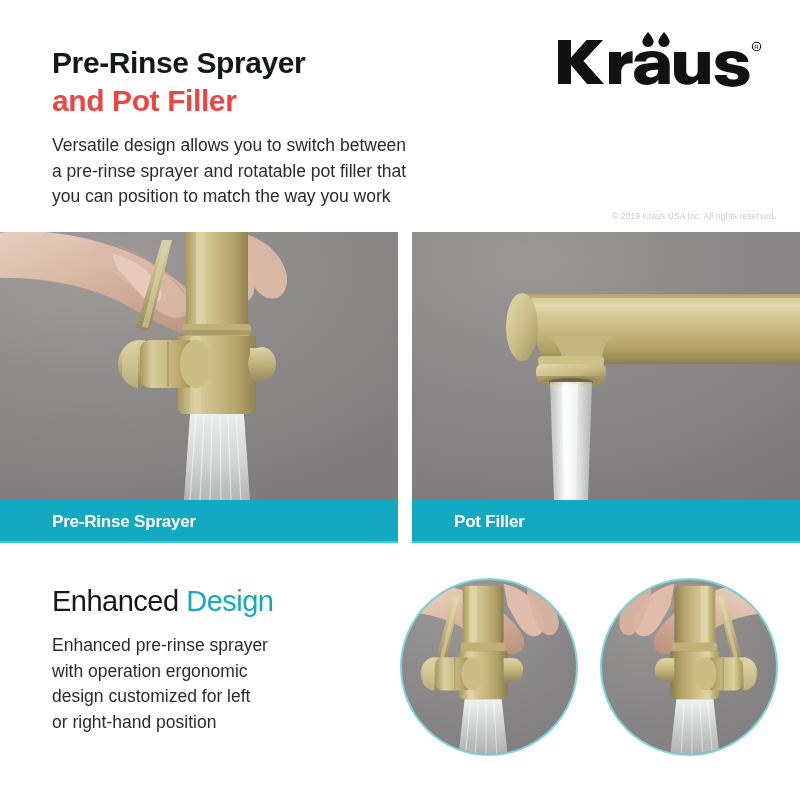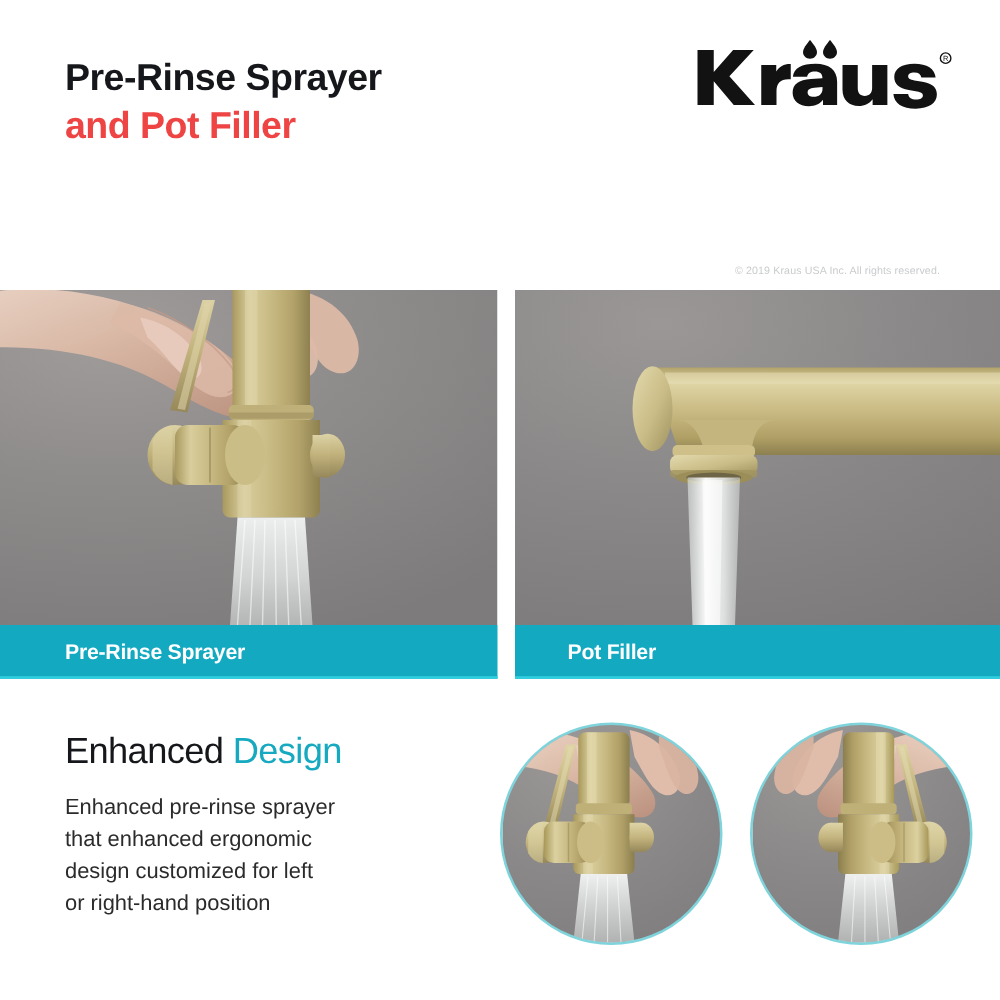--- a/index.html
+++ b/index.html
@@ -25,21 +25,21 @@
     position:absolute;left:52px;top:133px;width:460px;
     font-size:17.5px;line-height:25.5px;color:#2b2b2b;font-weight:400;
   }
   .subcopy span{display:block;}
 
   
   .logo{position:absolute;left:556px;top:30px;width:216px;height:62px;}
   .logo svg{display:block;}
 
   .copyright{
-    position:absolute;left:528px;top:211px;width:224px;text-align:right;
+    position:absolute;left:552px;top:211px;width:224px;text-align:right;
     font-size:8.5px;color:#c9cbcd;letter-spacing:.1px;white-space:nowrap;
   }
 
   
   .panels{position:absolute;left:0;top:232px;width:800px;height:268px;}
   .panel{position:absolute;top:0;height:268px;overflow:hidden;}
   .panel-left{left:0;width:398px;}
   .panel-right{left:412px;width:388px;}
   .photo-bg{position:absolute;inset:0;}
   .photo-bg.left{
@@ -87,20 +87,25 @@
 
 <div class="page">
 
   <div class="header">
 
     <div class="headline">
       <span class="l1">Pre-Rinse Sprayer</span>
       <span class="l2">and Pot Filler</span>
     </div>
 
+    <div class="subcopy">
+      <span>Versatile design allows you to switch between</span>
+      <span>a pre-rinse sprayer and rotatable pot filler that</span>
+      <span>you can position to match the way you work</span>
+    </div>
 
     <div class="logo">
       <svg viewBox="0 0 216 62" width="216" height="62" aria-hidden="true">
         <g fill="#121212">
 
           <path d="M2,10 h13 v17.5 l15.5,-17.5 h16.5 l-19.5,21 l20.5,23 h-17 l-16,-19 v19 h-13 z"></path>
 
           <path d="M53,22 h12 v5.2 c2.6,-4.2 6.4,-6.2 11.6,-6 v12.2 c-7.6,-0.7 -11.4,2.4 -11.4,9.6 v11 h-12.2 z"></path>
 
           <path d="M96.5,21 c10.6,0 17.2,5 17.2,14.2 v18.8 h-11.3 v-4.2 c-2.5,3.4 -6.3,5.1 -11.3,5.1
@@ -270,21 +275,21 @@
     <span class="captext">Pot Filler</span>
   </div>
 
   <div class="enh">
     <div class="enh-title">
       <span>Enhanced</span>
       <span class="accent">Design</span>
     </div>
     <div class="enh-body">
       <span>Enhanced pre-rinse sprayer</span>
-      <span>that enhanced ergonomic</span>
+      <span>with operation ergonomic</span>
       <span>design customized for left</span>
       <span>or right-hand position</span>
     </div>
   </div>
 
   <div class="circ circ-left">
     <div class="circ-inner">
       <svg class="art" viewBox="0 0 178 178" preserveAspectRatio="xMidYMid slice" aria-hidden="true">
         <defs>
           <linearGradient id="cBrassV" x1="0" y1="0" x2="1" y2="0">

